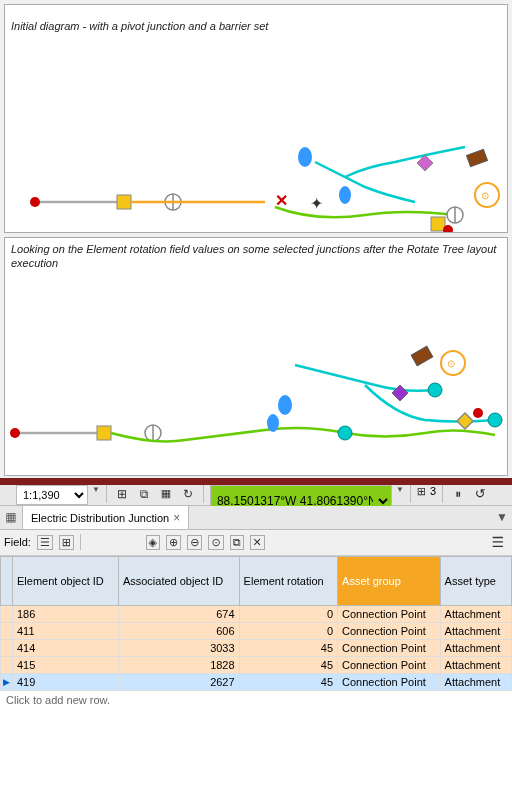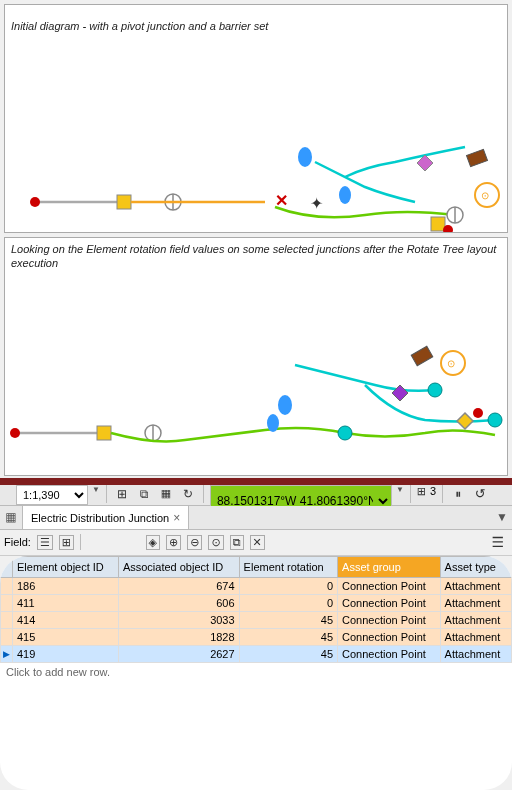--- a/index.html
+++ b/index.html
@@ -134,27 +134,27 @@
     <span style="font-size:11px; font-weight:bold;margin-top:36px;">Selection:</span>
     <span style="cursor:pointer; font-size:11px; color:#333; border:1px solid #aaa; padding:0 2px;">◈</span>
     <span style="cursor:pointer; font-size:11px; color:#333; border:1px solid #aaa; padding:0 2px;">⊕</span>
     <span style="cursor:pointer; font-size:11px; color:#333; border:1px solid #aaa; padding:0 2px;">⊖</span>
     <span style="cursor:pointer; font-size:11px; color:#333; border:1px solid #aaa; padding:0 2px;">⊙</span>
     <span style="cursor:pointer; font-size:11px; color:#333; border:1px solid #aaa; padding:0 2px;">⧉</span>
     <span style="cursor:pointer; font-size:11px; color:#333; border:1px solid #aaa; padding:0 2px;">✕</span>
     <span style="margin-left:auto; cursor:pointer; font-size:14px; color:#333; padding:0 4px;">☰</span>
   </div>
 
-  <div style="background:white; flex:1; overflow:auto;border-radius:28px;">
+  <div style="background:white; flex:1; overflow:auto;">
     <table style="width:100%; border-collapse:collapse; font-size:11px;">
       <thead>
         <tr>
           <th style="width:12px; background:#dce6f0; border:1px solid #bbb; padding:2px 2px;"></th>
           <th style="background:#dce6f0; border:1px solid #bbb; padding:2px 4px; text-align:left; font-weight:normal; white-space:nowrap; height:20px; cursor:pointer;">Element object ID</th>
-          <th style="background:#dce6f0; border:1px solid #bbb; padding:4px 4px; text-align:left; font-weight:normal; white-space:nowrap; height:20px; cursor:pointer;">Associated object ID</th>
+          <th style="background:#dce6f0; border:1px solid #bbb; padding:18px 4px; text-align:left; font-weight:normal; white-space:nowrap; height:20px; cursor:pointer;">Associated object ID</th>
           <th style="background:#dce6f0; border:1px solid #bbb; padding:2px 4px; text-align:left; font-weight:normal; white-space:nowrap; height:20px; cursor:pointer;">Element rotation</th>
           <th style="background:#f5a623; color:white; border:1px solid #bbb; padding:2px 4px; text-align:left; font-weight:normal; white-space:nowrap; height:20px; cursor:pointer;">Asset group</th>
           <th style="background:#dce6f0; border:1px solid #bbb; padding:2px 4px; text-align:left; font-weight:normal; white-space:nowrap; height:20px; cursor:pointer;">Asset type</th>
         </tr>
       </thead>
       <tbody id="table-body">
       <tr>
       <td style="width:12px; border:1px solid #ddd; padding:2px 2px; text-align:center; font-size:9px; color:#0060c0; background:#ffe0c0;"></td>
       <td style="border:1px solid #ddd; padding:2px 4px; background:#ffe0c0;">186</td>
       <td style="border:1px solid #ddd; padding:2px 4px; text-align:right; background:#ffe0c0;">674</td>

